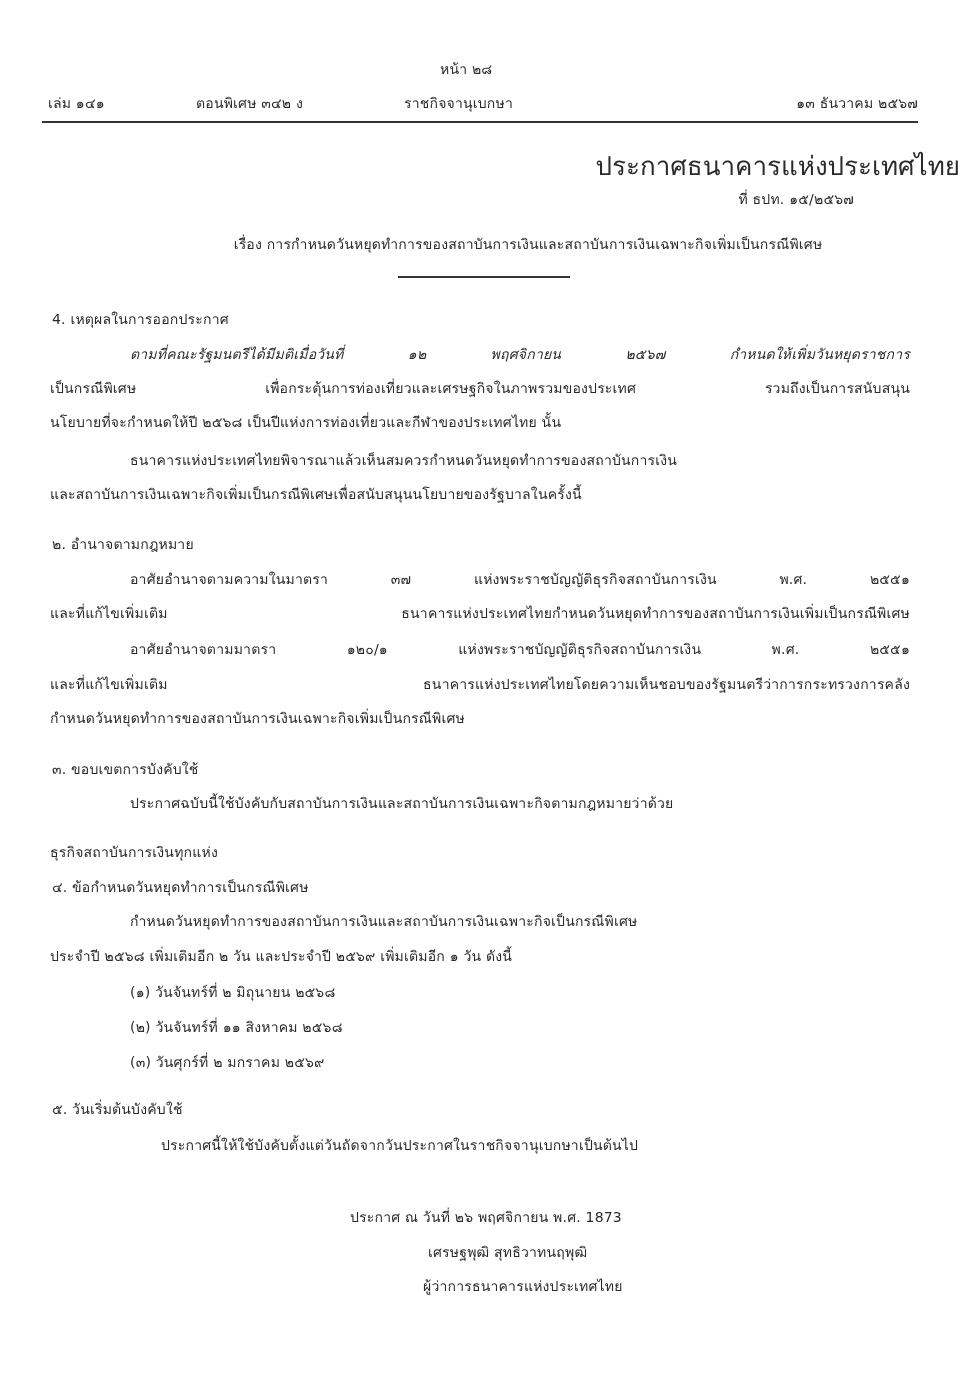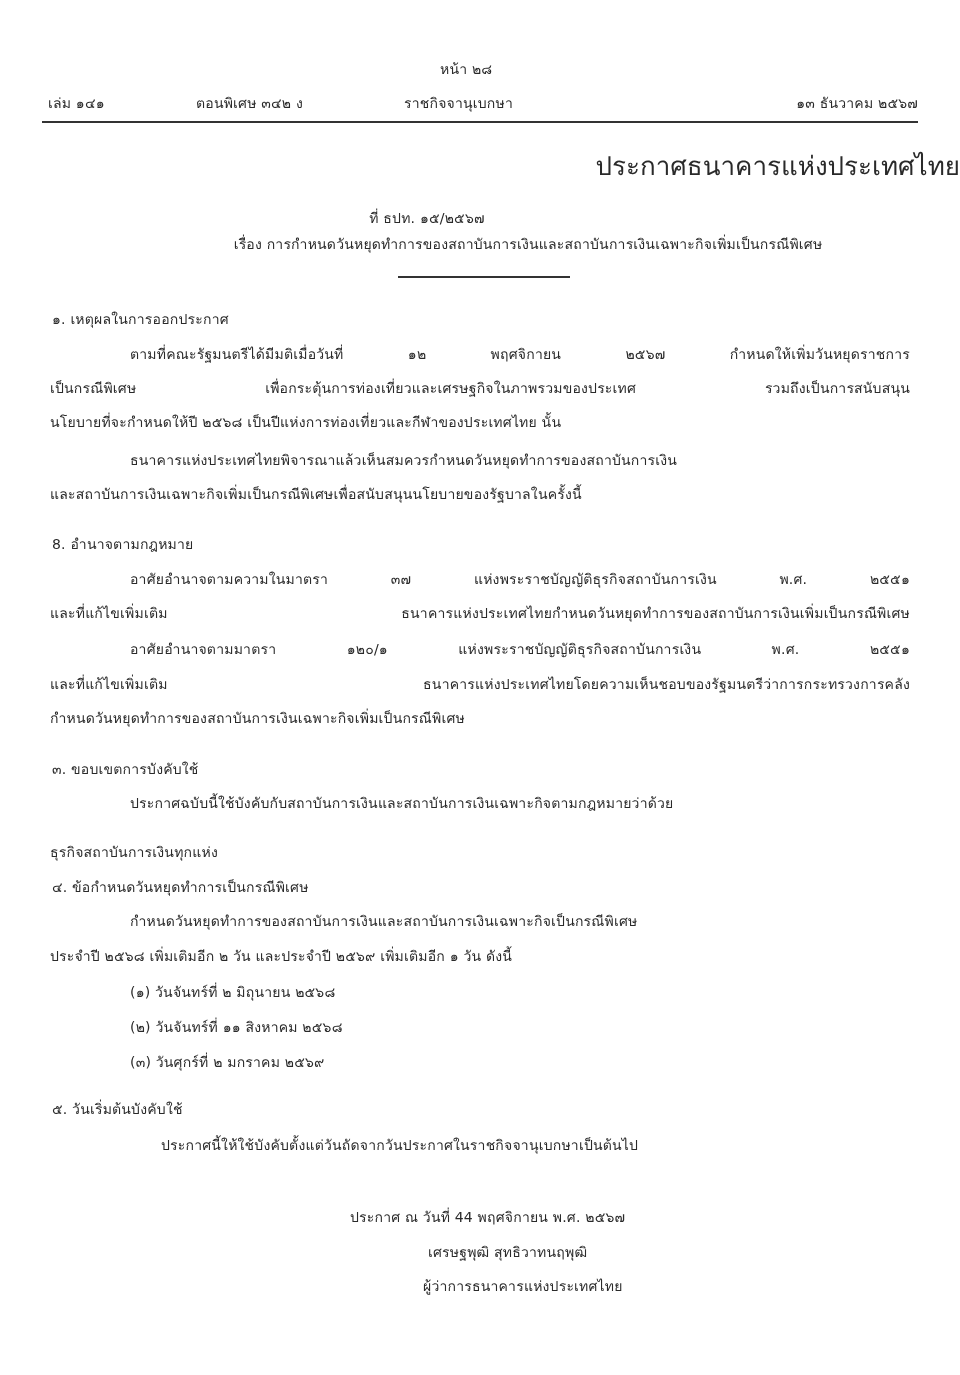--- a/index.html
+++ b/index.html
@@ -17,47 +17,47 @@
 <body>
 
 <div class="abs fs" style="left:440px; top:57px;">หน้า ๒๘</div>
 <div class="abs fs" style="left:48px; top:91px;">เล่ม ๑๔๑</div>
 <div class="abs fs" style="left:196px; top:91px;">ตอนพิเศษ ๓๔๒ ง</div>
 <div class="abs fs" style="left:404px; top:91px;">ราชกิจจานุเบกษา</div>
 <div class="abs fs" style="left:700px; top:91px; width:218px; text-align:right;">๑๓ ธันวาคม ๒๕๖๗</div>
 <div class="rule" style="left:42px; top:121px; width:876px; height:2px;"></div>
 
 <div class="abs title" style="left:0; width:960px; text-align:right; top:150px;">ประกาศธนาคารแห่งประเทศไทย</div>
-<div class="abs fs" style="left:0; width:854px; text-align:center; top:206px;">ที่ ธปท. ๑๕/๒๕๖๗</div>
+<div class="abs fs" style="left:0; width:854px; text-align:right; top:187px;">ที่ ธปท. ๑๕/๒๕๖๗</div>
 <div class="abs fs" style="left:0; width:960px; text-align:center; top:232px;padding-left:48px;">เรื่อง  การกำหนดวันหยุดทำการของสถาบันการเงินและสถาบันการเงินเฉพาะกิจเพิ่มเป็นกรณีพิเศษ</div>
 <div class="rule" style="left:398px; top:276px; width:172px; height:1.5px;"></div>
 
-<div class="abs fs" style="left:52px; top:307px;">๑.  เหตุผลในการออกประกาศ</div>
-<div class="abs fs justify" style="left:130px; width:780px; top:342px;">ตามที่คณะรัฐมนตรีได้มีมติเมื่อวันที่  ๑๒  พฤศจิกายน  ๒๕๖๗  กำหนดให้เพิ่มวันหยุดราชการ</div>
+<div class="abs fs" style="left:52px; top:307px;">4.  เหตุผลในการออกประกาศ</div>
+<div class="abs fs justify" style="left:130px; width:780px; top:342px;font-style:italic;">ตามที่คณะรัฐมนตรีได้มีมติเมื่อวันที่  ๑๒  พฤศจิกายน  ๒๕๖๗  กำหนดให้เพิ่มวันหยุดราชการ</div>
 <div class="abs fs justify" style="left:50px; width:860px; top:376px;">เป็นกรณีพิเศษ  เพื่อกระตุ้นการท่องเที่ยวและเศรษฐกิจในภาพรวมของประเทศ  รวมถึงเป็นการสนับสนุน</div>
 <div class="abs fs" style="left:50px; top:410px;">นโยบายที่จะกำหนดให้ปี  ๒๕๖๘  เป็นปีแห่งการท่องเที่ยวและกีฬาของประเทศไทย  นั้น</div>
 <div class="abs fs justify" style="left:130px; width:780px; top:448px;">ธนาคารแห่งประเทศไทยพิจารณาแล้วเห็นสมควรกำหนดวันหยุดทำการของสถาบันการเงิน</div>
 <div class="abs fs" style="left:50px; top:482px;">และสถาบันการเงินเฉพาะกิจเพิ่มเป็นกรณีพิเศษเพื่อสนับสนุนนโยบายของรัฐบาลในครั้งนี้</div>
 
-<div class="abs fs" style="left:52px; top:532px;">8.  อำนาจตามกฎหมาย</div>
+<div class="abs fs" style="left:52px; top:532px;">๒.  อำนาจตามกฎหมาย</div>
 <div class="abs fs justify" style="left:130px; width:780px; top:567px;">อาศัยอำนาจตามความในมาตรา  ๓๗  แห่งพระราชบัญญัติธุรกิจสถาบันการเงิน  พ.ศ.  ๒๕๕๑</div>
 <div class="abs fs justify" style="left:50px; width:860px; top:601px;">และที่แก้ไขเพิ่มเติม  ธนาคารแห่งประเทศไทยกำหนดวันหยุดทำการของสถาบันการเงินเพิ่มเป็นกรณีพิเศษ</div>
 <div class="abs fs justify" style="left:130px; width:780px; top:637px;">อาศัยอำนาจตามมาตรา  ๑๒๐/๑  แห่งพระราชบัญญัติธุรกิจสถาบันการเงิน  พ.ศ.  ๒๕๕๑</div>
 <div class="abs fs justify" style="left:50px; width:860px; top:672px;">และที่แก้ไขเพิ่มเติม  ธนาคารแห่งประเทศไทยโดยความเห็นชอบของรัฐมนตรีว่าการกระทรวงการคลัง</div>
 <div class="abs fs" style="left:50px; top:706px;">กำหนดวันหยุดทำการของสถาบันการเงินเฉพาะกิจเพิ่มเป็นกรณีพิเศษ</div>
 
 <div class="abs fs" style="left:52px; top:757px;">๓.  ขอบเขตการบังคับใช้</div>
 <div class="abs fs justify" style="left:130px; width:780px; top:791px;">ประกาศฉบับนี้ใช้บังคับกับสถาบันการเงินและสถาบันการเงินเฉพาะกิจตามกฎหมายว่าด้วย</div>
 <div class="abs fs" style="left:50px; top:826px;margin-top:14px;">ธุรกิจสถาบันการเงินทุกแห่ง</div>
 
 <div class="abs fs" style="left:52px; top:875px;">๔.  ข้อกำหนดวันหยุดทำการเป็นกรณีพิเศษ</div>
 <div class="abs fs justify" style="left:130px; width:780px; top:909px;">กำหนดวันหยุดทำการของสถาบันการเงินและสถาบันการเงินเฉพาะกิจเป็นกรณีพิเศษ</div>
 <div class="abs fs" style="left:50px; top:944px;">ประจำปี  ๒๕๖๘  เพิ่มเติมอีก  ๒  วัน  และประจำปี  ๒๕๖๙  เพิ่มเติมอีก  ๑  วัน  ดังนี้</div>
 <div class="abs fs" style="left:130px; top:980px;">(๑) วันจันทร์ที่  ๒  มิถุนายน  ๒๕๖๘</div>
 <div class="abs fs" style="left:130px; top:1015px;">(๒) วันจันทร์ที่  ๑๑  สิงหาคม  ๒๕๖๘</div>
 <div class="abs fs" style="left:130px; top:1050px;">(๓) วันศุกร์ที่  ๒  มกราคม  ๒๕๖๙</div>
 
 <div class="abs fs" style="left:52px; top:1097px;">๕.  วันเริ่มต้นบังคับใช้</div>
 <div class="abs fs" style="left:130px; top:1133px;margin-left:31px;">ประกาศนี้ให้ใช้บังคับตั้งแต่วันถัดจากวันประกาศในราชกิจจานุเบกษาเป็นต้นไป</div>
 
-<div class="abs fs" style="left:350px; top:1205px;">ประกาศ  ณ  วันที่  44  พฤศจิกายน  พ.ศ.  ๒๕๖๗</div>
+<div class="abs fs" style="left:350px; top:1205px;">ประกาศ  ณ  วันที่  ๒๖  พฤศจิกายน  พ.ศ.  1873</div>
 <div class="abs fs" style="left:428px; top:1240px;">เศรษฐพุฒิ  สุทธิวาทนฤพุฒิ</div>
 <div class="abs fs" style="left:423px; top:1274px;">ผู้ว่าการธนาคารแห่งประเทศไทย</div>
 
 </body></html>

